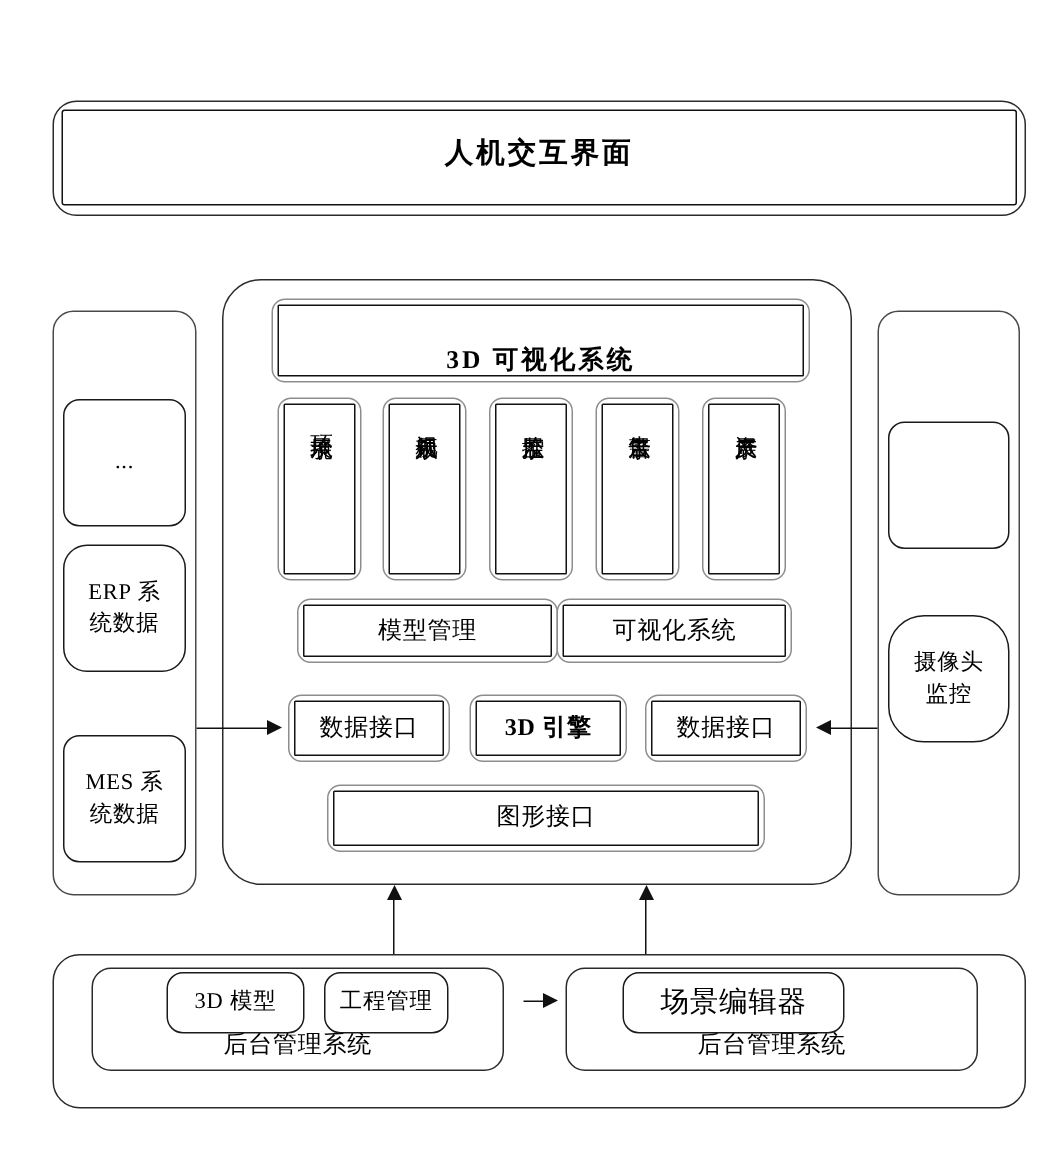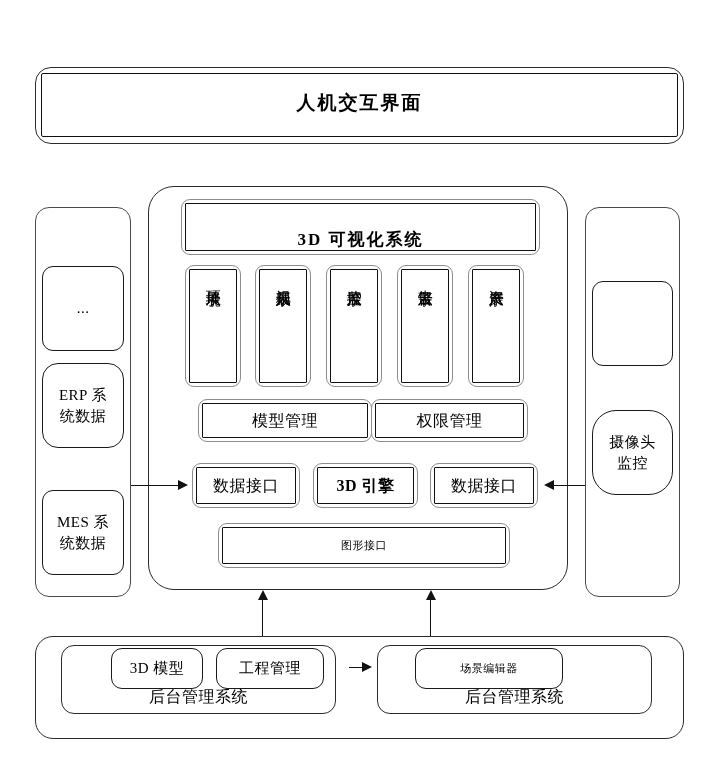--- a/index.html
+++ b/index.html
@@ -194,21 +194,21 @@
     </div>
   </div>
 
   <div class="box dbl" style="left:198px; top:399px; width:174px; height:43px;">
     <div class="inner">
       <span class="lbl" style="font-size:16px;">模型管理</span>
     </div>
   </div>
   <div class="box dbl" style="left:371px; top:399px; width:157px; height:43px;">
     <div class="inner">
-      <span class="lbl" style="font-size:16px;">权限管理</span>
+      <span class="lbl" style="font-size:16px;">可视化系统</span>
     </div>
   </div>
 
   <div class="box dbl" style="left:192px; top:463px; width:108px; height:45px;">
     <div class="inner">
       <span class="lbl" style="font-size:16px;">数据接口</span>
     </div>
   </div>
   <div class="box dbl" style="left:313px; top:463px; width:105px; height:45px;">
     <div class="inner">
@@ -216,50 +216,50 @@
     </div>
   </div>
   <div class="box dbl" style="left:430px; top:463px; width:108px; height:45px;">
     <div class="inner">
       <span class="lbl" style="font-size:16px;">数据接口</span>
     </div>
   </div>
 
   <div class="box dbl" style="left:218px; top:523px; width:292px; height:45px;">
     <div class="inner">
-      <span class="lbl" style="font-size:11px;">图形接口</span>
+      <span class="lbl" style="font-size:16px;font-family:Liberation Mono, monospace;">图形接口</span>
     </div>
   </div>
 
   <div class="arrow-line arrow-h" style="left:131px; top:485px; width:50px;"></div>
   <div class="head head-right" style="left:178px; top:480px;"></div>
 
   <div class="arrow-line arrow-h" style="left:551px; top:485px; width:34px;"></div>
   <div class="head head-left" style="left:544px; top:480px;"></div>
 
   <div class="box container" style="left:35px; top:636px; width:649px; height:103px; border-radius:18px;"></div>
 
   <div class="box container" style="left:61px; top:645px; width:275px; height:69px; border-radius:13px;">
     <div class="lbl" style="position:absolute; left:0; right:0; bottom:5px; font-size:16px;">后台管理系统</div>
   </div>
   <div class="box simple" style="left:111px; top:648px; width:92px; height:41px;">
     <span class="lbl" style="font-size:15px;">3D 模型</span>
   </div>
-  <div class="box simple" style="left:216px; top:648px; width:108px; height:41px;">
+  <div class="box simple" style="left:216px; top:648px; width:83px; height:41px;">
     <span class="lbl" style="font-size:15px;">工程管理</span>
   </div>
 
   <div class="arrow-line arrow-h" style="left:349px; top:667px; width:18px;"></div>
   <div class="head head-right" style="left:362px; top:662px;"></div>
 
   <div class="box container" style="left:377px; top:645px; width:275px; height:69px; border-radius:13px;">
     <div class="lbl" style="position:absolute; left:0; right:0; bottom:5px; font-size:16px;">后台管理系统</div>
   </div>
   <div class="box simple" style="left:415px; top:648px; width:148px; height:41px;">
-    <span class="lbl" style="font-size:11px;">场景编辑器</span>
+    <span class="lbl" style="font-size:19px;">场景编辑器</span>
   </div>
 
   <div class="arrow-line arrow-v" style="left:262px; top:597px; width:1.4px; height:39px;"></div>
   <div class="head head-up" style="left:258px; top:590px;"></div>
 
   <div class="arrow-line arrow-v" style="left:430px; top:597px; width:1.4px; height:39px;"></div>
   <div class="head head-up" style="left:426px; top:590px;"></div>
 
 </div>
 

